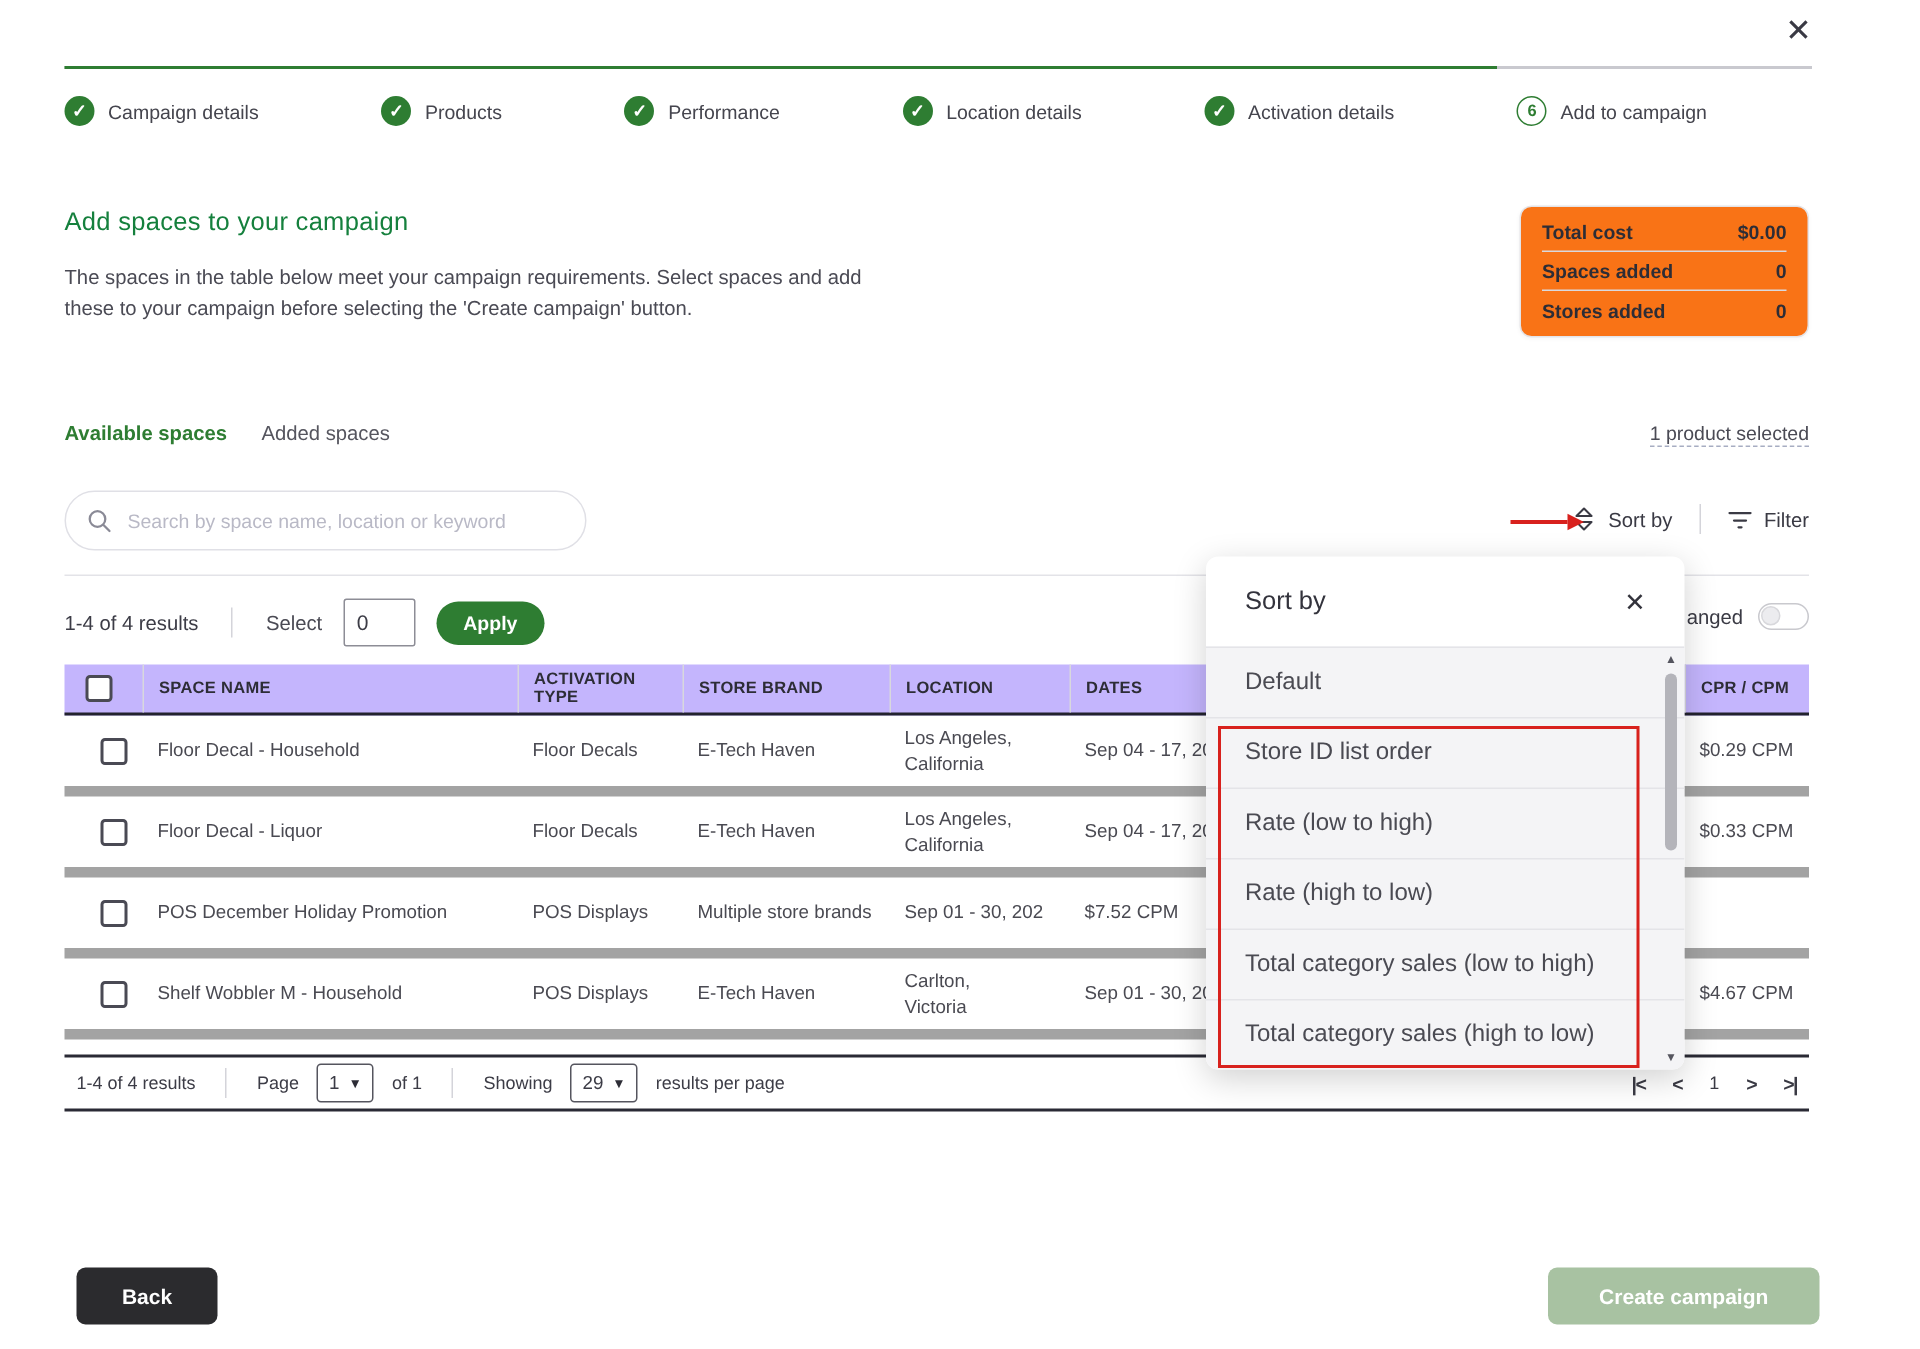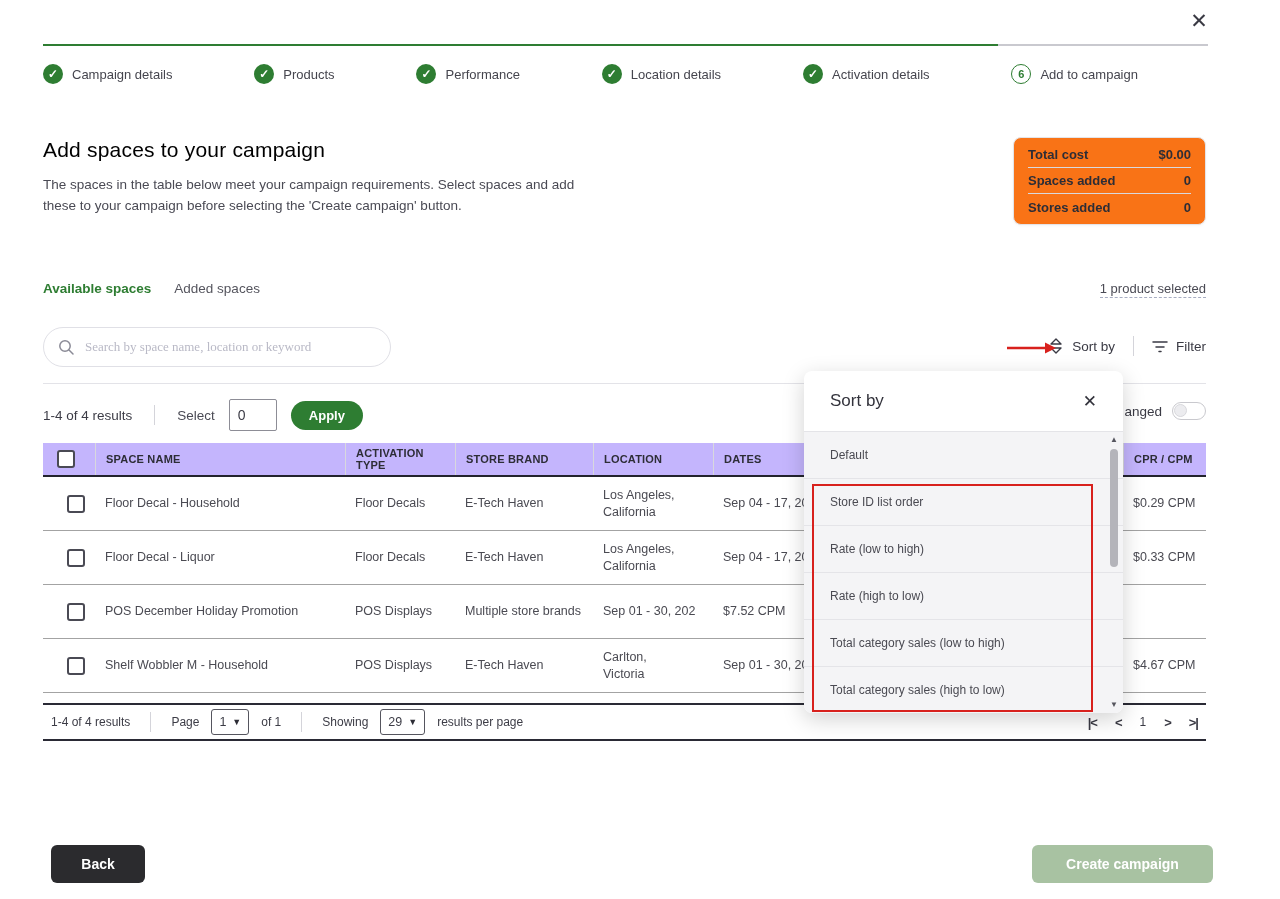--- a/index.html
+++ b/index.html
@@ -13,37 +13,37 @@
   .progress-fill { position:absolute; left:0; top:0; height:2px; width:82%; background:#2e7d32; }
 
   
   .stepper { left:43px; top:64px; width:1095px; display:flex; justify-content:space-between; align-items:center; }
   .step { display:flex; align-items:center; gap:9px; }
   .step-circle { width:20px; height:20px; border-radius:50%; background:#2e7d32; color:#fff; font-size:12px; font-weight:bold; display:flex; align-items:center; justify-content:center; }
   .step-circle.current { background:#fff; border:1.6px solid #2e7d32; color:#2e7d32; font-size:11px; }
   .step-label { font-size:13px; color:#45454e; }
 
   
-  .page-title { left:43px; top:138px; font-size:21px; font-weight:normal; color:#000000; letter-spacing:.2px; }
+  .page-title { left:43px; top:138px; font-size:17px; font-weight:normal; color:#15803d; letter-spacing:.2px; }
   .page-desc { left:43px; top:175px; width:545px; font-size:13.5px; line-height:1.55; color:#4a4a54; }
 
   
   .summary-card { left:1013px; top:137px; width:193px; border:1px solid #e4e4e8; border-radius:8px; background:#f97316; padding:4px 14px; box-shadow:0 1px 3px rgba(0,0,0,.04); }
   .summary-row { display:flex; justify-content:space-between; align-items:center; height:26px; border-bottom:1px solid #d9d9de; font-size:13px; font-weight:bold; color:#2d2d36; }
   .summary-row:last-child { border-bottom:none; }
 
   
   .tabs { left:43px; top:281px; display:flex; gap:23px; font-size:13.5px; }
   .tab-active { color:#2e7d32; font-weight:bold; cursor:pointer; }
   .tab-inactive { color:#55555e; cursor:pointer; }
   .product-link { top:281px; right:74px; font-size:13px; color:#4a4a54; border-bottom:1px dashed #a7adc2; padding-bottom:1px; cursor:pointer; }
 
   
   .search-box { left:43px; top:327px; width:348px; height:40px; border:1px solid #e0e0e6; border-radius:20px; display:flex; align-items:center; padding:0 14px; gap:10px; background:#fff; }
-  .search-box input { border:none; outline:none; flex:1; font-size:13px; color:#4c1d95; font-family:Liberation Serif, serif; }
+  .search-box input { border:none; outline:none; flex:1; font-size:13px; color:#4c1d95; font-family:Liberation Sans, sans-serif; }
   .search-box input::placeholder { color:#b9b9c6; }
   .sortfilter { top:336px; right:74px; display:flex; align-items:center; gap:10px; font-size:13.5px; color:#3a3a44; }
   .vdiv { width:1px; height:20px; background:#d4d4da; margin:0 8px; }
   .icon-btn { display:flex; align-items:center; gap:8px; cursor:pointer; }
 
   .divider-full { left:43px; top:383px; width:1163px; height:1px; background:#e3e3e8; }
 
   
   .results-bar { left:43px; top:398px; height:34px; display:flex; align-items:center; gap:14px; }
   .results-count { font-size:13.5px; color:#3c3c46; }
@@ -53,21 +53,21 @@
   .toggle-group { top:402px; right:74px; display:flex; align-items:center; gap:10px; font-size:13.5px; color:#3a3a44; }
   .toggle { width:34px; height:18px; border:1.5px solid #c9c9ce; border-radius:10px; position:relative; background:#fff; cursor:pointer; }
   .toggle-knob { position:absolute; left:1px; top:1px; width:13px; height:13px; border-radius:50%; background:#ececef; border:1px solid #d8d8dc; }
 
   
   .table-wrap { left:43px; top:443px; width:1163px; }
   .trow { display:grid; grid-template-columns:52px 250px 110px 138px 120px 410px 83px; }
   .thead { background:#c4b5fd; border-bottom:2px solid #23232e; height:34px; }
   .thead .cell { display:flex; align-items:center; padding-left:10px; font-size:11px; font-weight:bold; color:#2d2d36; letter-spacing:.2px; border-left:1px solid #d8d8dd; }
   .thead .cell:first-child { border-left:none; }
-  .tbody-row { height:54px; border-bottom:1px solid #a3a3a3; }
+  .tbody-row { height:54px; border-bottom:7px solid #a3a3a3; }
   .tbody-row .cell { display:flex; flex-direction:column; justify-content:center; padding-left:10px; font-size:12.5px; color:#4a4a52; line-height:1.35; }
   .cb { width:18px; height:18px; border:2px solid #4a4a54; border-radius:3px; background:#fff; margin-left:14px; cursor:pointer; }
   .thead .cbcell, .tbody-row .cbcell { display:flex; align-items:center; padding-left:0; }
 
   
   .pagination { left:43px; top:703px; width:1163px; height:38px; border-top:2px solid #2a2a35; border-bottom:2px solid #2a2a35; display:flex; align-items:center; font-size:12px; color:#3c3c46; }
   .pag-left { display:flex; align-items:center; gap:12px; padding-left:8px; }
   .mini-select { border:1px solid #55555e; border-radius:3px; height:26px; display:flex; align-items:center; gap:6px; padding:0 7px; font-size:12.5px; cursor:pointer; background:#fff; }
   .caret { font-size:9px; color:#2d2d36; }
   .pag-right { margin-left:auto; display:flex; align-items:center; gap:18px; padding-right:8px; font-size:13px; color:#3a3a44; }
@@ -77,21 +77,21 @@
   
   .back-btn { left:51px; top:845px; width:94px; height:38px; background:#2b2b2e; color:#fff; font-size:14px; font-weight:bold; border:none; border-radius:6px; cursor:pointer; font-family:"Liberation Sans", sans-serif; }
   .create-btn { left:1032px; top:845px; width:181px; height:38px; background:#a8c2a2; color:#fff; font-size:14px; font-weight:bold; border:none; border-radius:6px; cursor:default; font-family:"Liberation Sans", sans-serif; }
 
   
   .sort-popup { left:804px; top:371px; width:319px; height:342px; background:#fff; border-radius:8px; box-shadow:0 6px 22px rgba(0,0,0,.18); z-index:10; overflow:hidden; }
   .popup-head { height:60px; display:flex; align-items:center; justify-content:space-between; padding:0 26px; }
   .popup-title { font-size:17px; color:#33333c; }
   .popup-close { font-size:17px; color:#33333c; cursor:pointer; }
   .popup-options { background:#f4f4f6; height:282px; position:relative; }
-  .popup-option { height:47px; display:flex; align-items:center; padding-left:26px; font-size:12px; color:#4a4a52; border-top:1px solid #e4e4e8; cursor:pointer; }
+  .popup-option { height:47px; display:flex; align-items:center; padding-left:26px; font-size:16px; color:#4a4a52; border-top:1px solid #e4e4e8; cursor:pointer; }
   .popup-scrollbar { position:absolute; right:3px; top:4px; bottom:4px; width:12px; }
   .sb-arrow { position:absolute; left:0; width:12px; text-align:center; font-size:8px; color:#55555e; }
   .sb-thumb { position:absolute; left:2px; top:14px; width:8px; height:118px; background:#b4b4ba; border-radius:4px; }
 
   
   .annot-rect { left:812px; top:484px; width:281px; height:228px; border:2.5px solid #d8211d; z-index:20; pointer-events:none; }
   .annot-arrow { left:1005px; top:340px; z-index:5; pointer-events:none; }
 </style>
 </head>
 <body>

